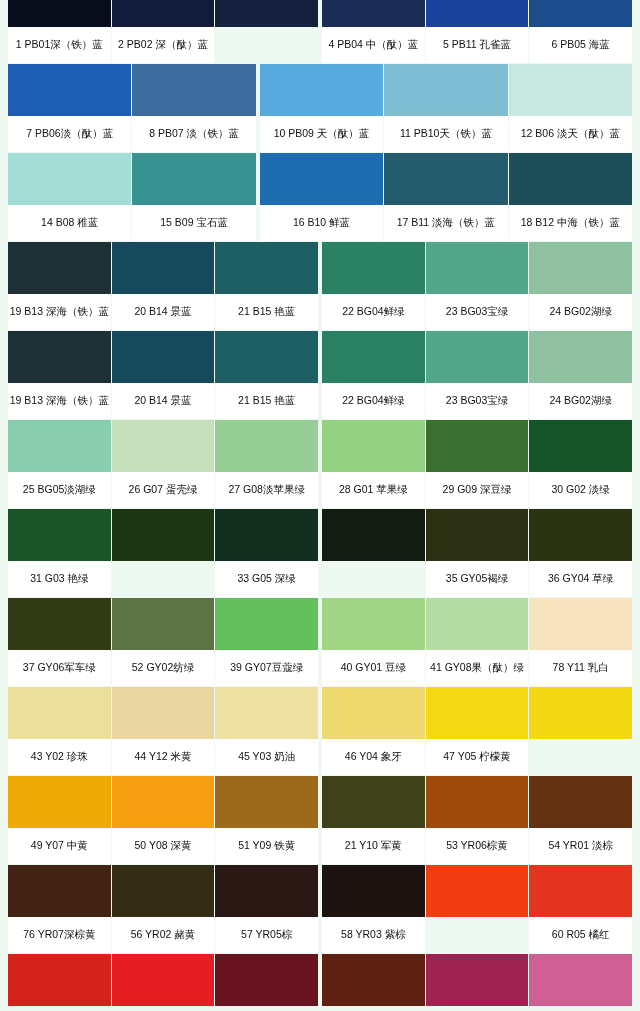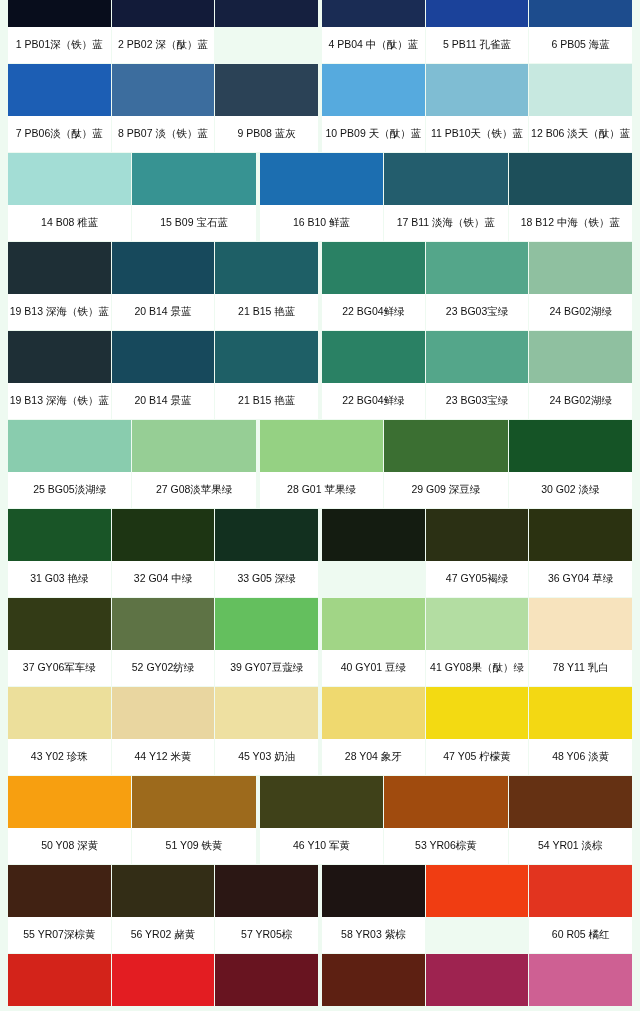--- a/index.html
+++ b/index.html
@@ -91,24 +91,20 @@
     </div>
     <div class="palette-row">
       <div class="swatch-cell">
         <div class="swatch-color" style="background: rgb(28, 94, 180);"></div>
         <div class="swatch-label">7 PB06淡（酞）蓝</div>
       </div>
       <div class="swatch-cell">
         <div class="swatch-color" style="background: rgb(60, 109, 158);"></div>
         <div class="swatch-label">8 PB07 淡（铁）蓝</div>
       </div>
-      <div class="swatch-cell">
-        <div class="swatch-color" style="background: rgb(43, 66, 86);"></div>
-        <div class="swatch-label">9 PB08 蓝灰</div>
-      </div>
       <div class="swatch-cell gap-left">
         <div class="swatch-color" style="background: rgb(86, 170, 222);"></div>
         <div class="swatch-label">10 PB09 天（酞）蓝</div>
       </div>
       <div class="swatch-cell">
         <div class="swatch-color" style="background: rgb(127, 189, 211);"></div>
         <div class="swatch-label">11 PB10天（铁）蓝</div>
       </div>
       <div class="swatch-cell">
         <div class="swatch-color" style="background: rgb(199, 232, 224);"></div>
@@ -188,20 +184,24 @@
         <div class="swatch-color" style="background: rgb(143, 192, 160);"></div>
         <div class="swatch-label">24 BG02湖绿</div>
       </div>
     </div>
     <div class="palette-row">
       <div class="swatch-cell">
         <div class="swatch-color" style="background: rgb(137, 204, 174);"></div>
         <div class="swatch-label">25 BG05淡湖绿</div>
       </div>
       <div class="swatch-cell">
+        <div class="swatch-color" style="background: rgb(197, 224, 187);"></div>
+        <div class="swatch-label">26 G07 蛋壳绿</div>
+      </div>
+      <div class="swatch-cell">
         <div class="swatch-color" style="background: rgb(150, 206, 149);"></div>
         <div class="swatch-label">27 G08淡苹果绿</div>
       </div>
       <div class="swatch-cell gap-left">
         <div class="swatch-color" style="background: rgb(149, 209, 131);"></div>
         <div class="swatch-label">28 G01 苹果绿</div>
       </div>
       <div class="swatch-cell">
         <div class="swatch-color" style="background: rgb(59, 111, 50);"></div>
         <div class="swatch-label">29 G09 深豆绿</div>
@@ -211,32 +211,31 @@
         <div class="swatch-label">30 G02 淡绿</div>
       </div>
     </div>
     <div class="palette-row">
       <div class="swatch-cell">
         <div class="swatch-color" style="background: rgb(25, 85, 39);"></div>
         <div class="swatch-label">31 G03 艳绿</div>
       </div>
       <div class="swatch-cell">
         <div class="swatch-color" style="background: rgb(29, 53, 19);"></div>
-        <div class="swatch-label">32 G04 中绿</div>
       </div>
       <div class="swatch-cell">
         <div class="swatch-color" style="background: rgb(18, 48, 31);"></div>
         <div class="swatch-label">33 G05 深绿</div>
       </div>
       <div class="swatch-cell gap-left">
         <div class="swatch-color" style="background: rgb(20, 28, 17);"></div>
       </div>
       <div class="swatch-cell">
         <div class="swatch-color" style="background: rgb(43, 48, 20);"></div>
-        <div class="swatch-label">47 GY05褐绿</div>
+        <div class="swatch-label">35 GY05褐绿</div>
       </div>
       <div class="swatch-cell">
         <div class="swatch-color" style="background: rgb(43, 50, 17);"></div>
         <div class="swatch-label">36 GY04 草绿</div>
       </div>
     </div>
     <div class="palette-row">
       <div class="swatch-cell">
         <div class="swatch-color" style="background: rgb(51, 59, 22);"></div>
         <div class="swatch-label">37 GY06军车绿</div>
@@ -270,57 +269,60 @@
       <div class="swatch-cell">
         <div class="swatch-color" style="background: rgb(233, 214, 160);"></div>
         <div class="swatch-label">44 Y12 米黄</div>
       </div>
       <div class="swatch-cell">
         <div class="swatch-color" style="background: rgb(238, 224, 161);"></div>
         <div class="swatch-label">45 Y03 奶油</div>
       </div>
       <div class="swatch-cell gap-left">
         <div class="swatch-color" style="background: rgb(239, 217, 111);"></div>
-        <div class="swatch-label">28 Y04 象牙</div>
+        <div class="swatch-label">46 Y04 象牙</div>
       </div>
       <div class="swatch-cell">
         <div class="swatch-color" style="background: rgb(243, 218, 18);"></div>
         <div class="swatch-label">47 Y05 柠檬黄</div>
       </div>
       <div class="swatch-cell">
         <div class="swatch-color" style="background: rgb(243, 216, 19);"></div>
-        <div class="swatch-label">48 Y06 淡黄</div>
-      </div>
-    </div>
-    <div class="palette-row">
+      </div>
+    </div>
+    <div class="palette-row">
+      <div class="swatch-cell">
+        <div class="swatch-color" style="background: rgb(238, 170, 6);"></div>
+        <div class="swatch-label">49 Y07 中黄</div>
+      </div>
       <div class="swatch-cell">
         <div class="swatch-color" style="background: rgb(247, 159, 16);"></div>
         <div class="swatch-label">50 Y08 深黄</div>
       </div>
       <div class="swatch-cell">
         <div class="swatch-color" style="background: rgb(157, 106, 28);"></div>
         <div class="swatch-label">51 Y09 铁黄</div>
       </div>
       <div class="swatch-cell gap-left">
         <div class="swatch-color" style="background: rgb(63, 65, 25);"></div>
-        <div class="swatch-label">46 Y10 军黄</div>
+        <div class="swatch-label">21 Y10 军黄</div>
       </div>
       <div class="swatch-cell">
         <div class="swatch-color" style="background: rgb(160, 75, 14);"></div>
         <div class="swatch-label">53 YR06棕黄</div>
       </div>
       <div class="swatch-cell">
         <div class="swatch-color" style="background: rgb(101, 49, 19);"></div>
         <div class="swatch-label">54 YR01 淡棕</div>
       </div>
     </div>
     <div class="palette-row">
       <div class="swatch-cell">
         <div class="swatch-color" style="background: rgb(65, 34, 19);"></div>
-        <div class="swatch-label">55 YR07深棕黄</div>
+        <div class="swatch-label">76 YR07深棕黄</div>
       </div>
       <div class="swatch-cell">
         <div class="swatch-color" style="background: rgb(51, 45, 22);"></div>
         <div class="swatch-label">56 YR02 赭黄</div>
       </div>
       <div class="swatch-cell">
         <div class="swatch-color" style="background: rgb(43, 23, 20);"></div>
         <div class="swatch-label">57 YR05棕</div>
       </div>
       <div class="swatch-cell gap-left">

